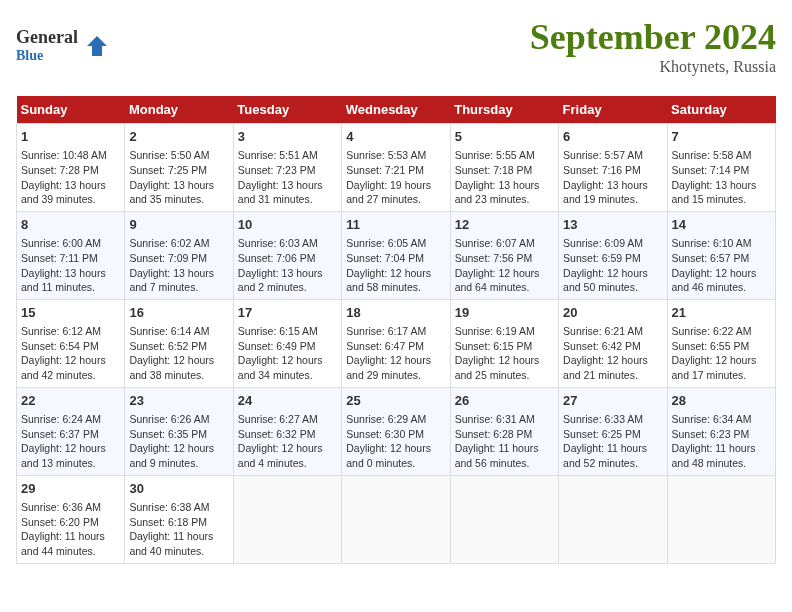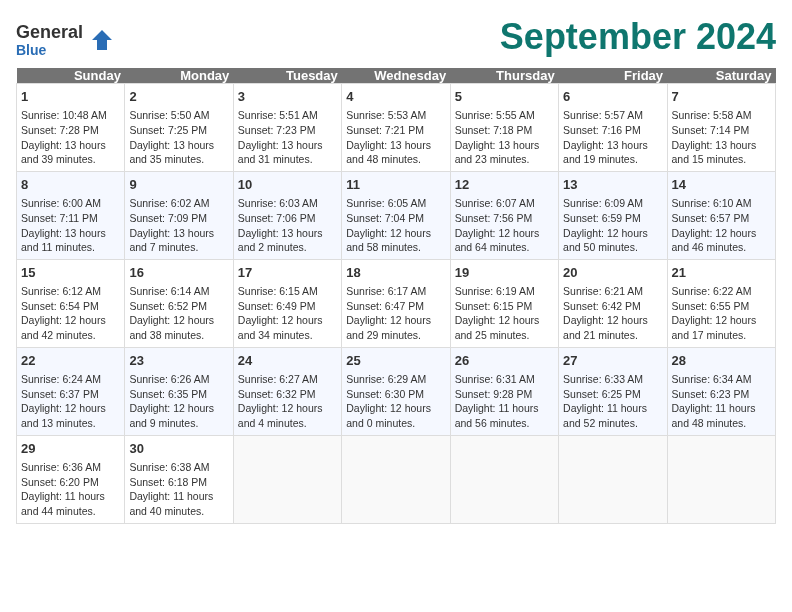--- a/index.html
+++ b/index.html
@@ -6,22 +6,23 @@
     body {
       font-family: Arial, sans-serif;
       background: #fff;
       width: 792px;
       min-height: 612px;
       padding: 16px;
     }
     .header {
       display: flex;
       justify-content: space-between;
-      align-items: flex-end;
-      margin-bottom: 10px;
+      align-items: center;
+      margin-bottom: 20px;
+      font-family: Liberation Serif, serif;
     }
     .logo {
       display: flex;
       align-items: center;
     }
     .logo-text {
       display: flex;
       flex-direction: column;
       line-height: 1.1;
     }
@@ -39,36 +40,36 @@
       width: 30px;
       height: 30px;
       margin-left: 4px;
     }
     .title-area {
       text-align: right;
     }
     .month-title {
       font-size: 36px;
       font-weight: bold;
-      color: #0f766e;
+      color: #4d7c0f;
     }
     .location {
       font-size: 16px;
       color: #555;
     }
     table {
       width: 100%;
       border-collapse: collapse;
       font-size: 11px;
     }
     thead tr th {
-      background-color: #737373;
+      background-color: #b91c1c;
       color: #fff;
-      padding: 0 4px;
-      text-align: right;
+      padding: 6px 4px;
+      text-align: left;
       font-size: 13px;
       font-weight: bold;
     }
     tbody tr td {
       vertical-align: top;
       padding: 4px 4px;
       border: 1px solid #ddd;
       height: 80px;
       width: 14.28%;
       background: #fff;
@@ -100,41 +101,42 @@
     <div class="logo-text">
       <span class="logo-general">General</span>
       <span class="logo-blue">Blue</span>
     </div>
     <svg class="logo-icon" viewBox="0 0 30 30">
       <path d="M15 5 L25 15 L20 15 L20 25 L10 25 L10 15 L5 15 Z" fill="#2a6db5"></path>
     </svg>
   </div>
   <div class="title-area">
     <div class="month-title">September 2024</div>
+    <div class="location">Khotynets, Russia</div>
   </div>
 </div>
 
 <table>
   <thead>
     <tr>
     <th>Sunday</th>
         <th>Monday</th>
         <th>Tuesday</th>
         <th>Wednesday</th>
         <th>Thursday</th>
         <th>Friday</th>
         <th>Saturday</th>
       </tr>
   </thead>
   <tbody id="calendar-body">
   <tr>
         <td><span class="day-number">1</span><span>Sunrise: 10:48 AM</span><br><span>Sunset: 7:28 PM</span><br><span>Daylight: 13 hours and 39 minutes.</span></td>
         <td><span class="day-number">2</span><span>Sunrise: 5:50 AM</span><br><span>Sunset: 7:25 PM</span><br><span>Daylight: 13 hours and 35 minutes.</span></td>
         <td><span class="day-number">3</span><span>Sunrise: 5:51 AM</span><br><span>Sunset: 7:23 PM</span><br><span>Daylight: 13 hours and 31 minutes.</span></td>
-        <td><span class="day-number">4</span><span>Sunrise: 5:53 AM</span><br><span>Sunset: 7:21 PM</span><br><span>Daylight: 13 hours and 48 minutes.</span></td>
+        <td><span class="day-number">4</span><span>Sunrise: 5:53 AM</span><br><span>Sunset: 7:21 PM</span><br><span>Daylight: 19 hours and 27 minutes.</span></td>
         <td><span class="day-number">5</span><span>Sunrise: 5:55 AM</span><br><span>Sunset: 7:18 PM</span><br><span>Daylight: 13 hours and 23 minutes.</span></td>
         <td><span class="day-number">6</span><span>Sunrise: 5:57 AM</span><br><span>Sunset: 7:16 PM</span><br><span>Daylight: 13 hours and 19 minutes.</span></td>
         <td><span class="day-number">7</span><span>Sunrise: 5:58 AM</span><br><span>Sunset: 7:14 PM</span><br><span>Daylight: 13 hours and 15 minutes.</span></td>
       </tr>
       <tr>
         <td><span class="day-number">8</span><span>Sunrise: 6:00 AM</span><br><span>Sunset: 7:11 PM</span><br><span>Daylight: 13 hours and 11 minutes.</span></td>
         <td><span class="day-number">9</span><span>Sunrise: 6:02 AM</span><br><span>Sunset: 7:09 PM</span><br><span>Daylight: 13 hours and 7 minutes.</span></td>
         <td><span class="day-number">10</span><span>Sunrise: 6:03 AM</span><br><span>Sunset: 7:06 PM</span><br><span>Daylight: 13 hours and 2 minutes.</span></td>
         <td><span class="day-number">11</span><span>Sunrise: 6:05 AM</span><br><span>Sunset: 7:04 PM</span><br><span>Daylight: 12 hours and 58 minutes.</span></td>
         <td><span class="day-number">12</span><span>Sunrise: 6:07 AM</span><br><span>Sunset: 7:56 PM</span><br><span>Daylight: 12 hours and 64 minutes.</span></td>
@@ -148,21 +150,21 @@
         <td><span class="day-number">18</span><span>Sunrise: 6:17 AM</span><br><span>Sunset: 6:47 PM</span><br><span>Daylight: 12 hours and 29 minutes.</span></td>
         <td><span class="day-number">19</span><span>Sunrise: 6:19 AM</span><br><span>Sunset: 6:15 PM</span><br><span>Daylight: 12 hours and 25 minutes.</span></td>
         <td><span class="day-number">20</span><span>Sunrise: 6:21 AM</span><br><span>Sunset: 6:42 PM</span><br><span>Daylight: 12 hours and 21 minutes.</span></td>
         <td><span class="day-number">21</span><span>Sunrise: 6:22 AM</span><br><span>Sunset: 6:55 PM</span><br><span>Daylight: 12 hours and 17 minutes.</span></td>
       </tr>
       <tr>
         <td><span class="day-number">22</span><span>Sunrise: 6:24 AM</span><br><span>Sunset: 6:37 PM</span><br><span>Daylight: 12 hours and 13 minutes.</span></td>
         <td><span class="day-number">23</span><span>Sunrise: 6:26 AM</span><br><span>Sunset: 6:35 PM</span><br><span>Daylight: 12 hours and 9 minutes.</span></td>
         <td><span class="day-number">24</span><span>Sunrise: 6:27 AM</span><br><span>Sunset: 6:32 PM</span><br><span>Daylight: 12 hours and 4 minutes.</span></td>
         <td><span class="day-number">25</span><span>Sunrise: 6:29 AM</span><br><span>Sunset: 6:30 PM</span><br><span>Daylight: 12 hours and 0 minutes.</span></td>
-        <td><span class="day-number">26</span><span>Sunrise: 6:31 AM</span><br><span>Sunset: 9:28 PM</span><br><span>Daylight: 11 hours and 56 minutes.</span></td>
+        <td><span class="day-number">26</span><span>Sunrise: 6:31 AM</span><br><span>Sunset: 6:28 PM</span><br><span>Daylight: 11 hours and 56 minutes.</span></td>
         <td><span class="day-number">27</span><span>Sunrise: 6:33 AM</span><br><span>Sunset: 6:25 PM</span><br><span>Daylight: 11 hours and 52 minutes.</span></td>
         <td><span class="day-number">28</span><span>Sunrise: 6:34 AM</span><br><span>Sunset: 6:23 PM</span><br><span>Daylight: 11 hours and 48 minutes.</span></td>
       </tr>
       <tr>
         <td><span class="day-number">29</span><span>Sunrise: 6:36 AM</span><br><span>Sunset: 6:20 PM</span><br><span>Daylight: 11 hours and 44 minutes.</span></td>
         <td><span class="day-number">30</span><span>Sunrise: 6:38 AM</span><br><span>Sunset: 6:18 PM</span><br><span>Daylight: 11 hours and 40 minutes.</span></td>
         <td class="empty"></td>
         <td class="empty"></td>
         <td class="empty"></td>
         <td class="empty"></td>

